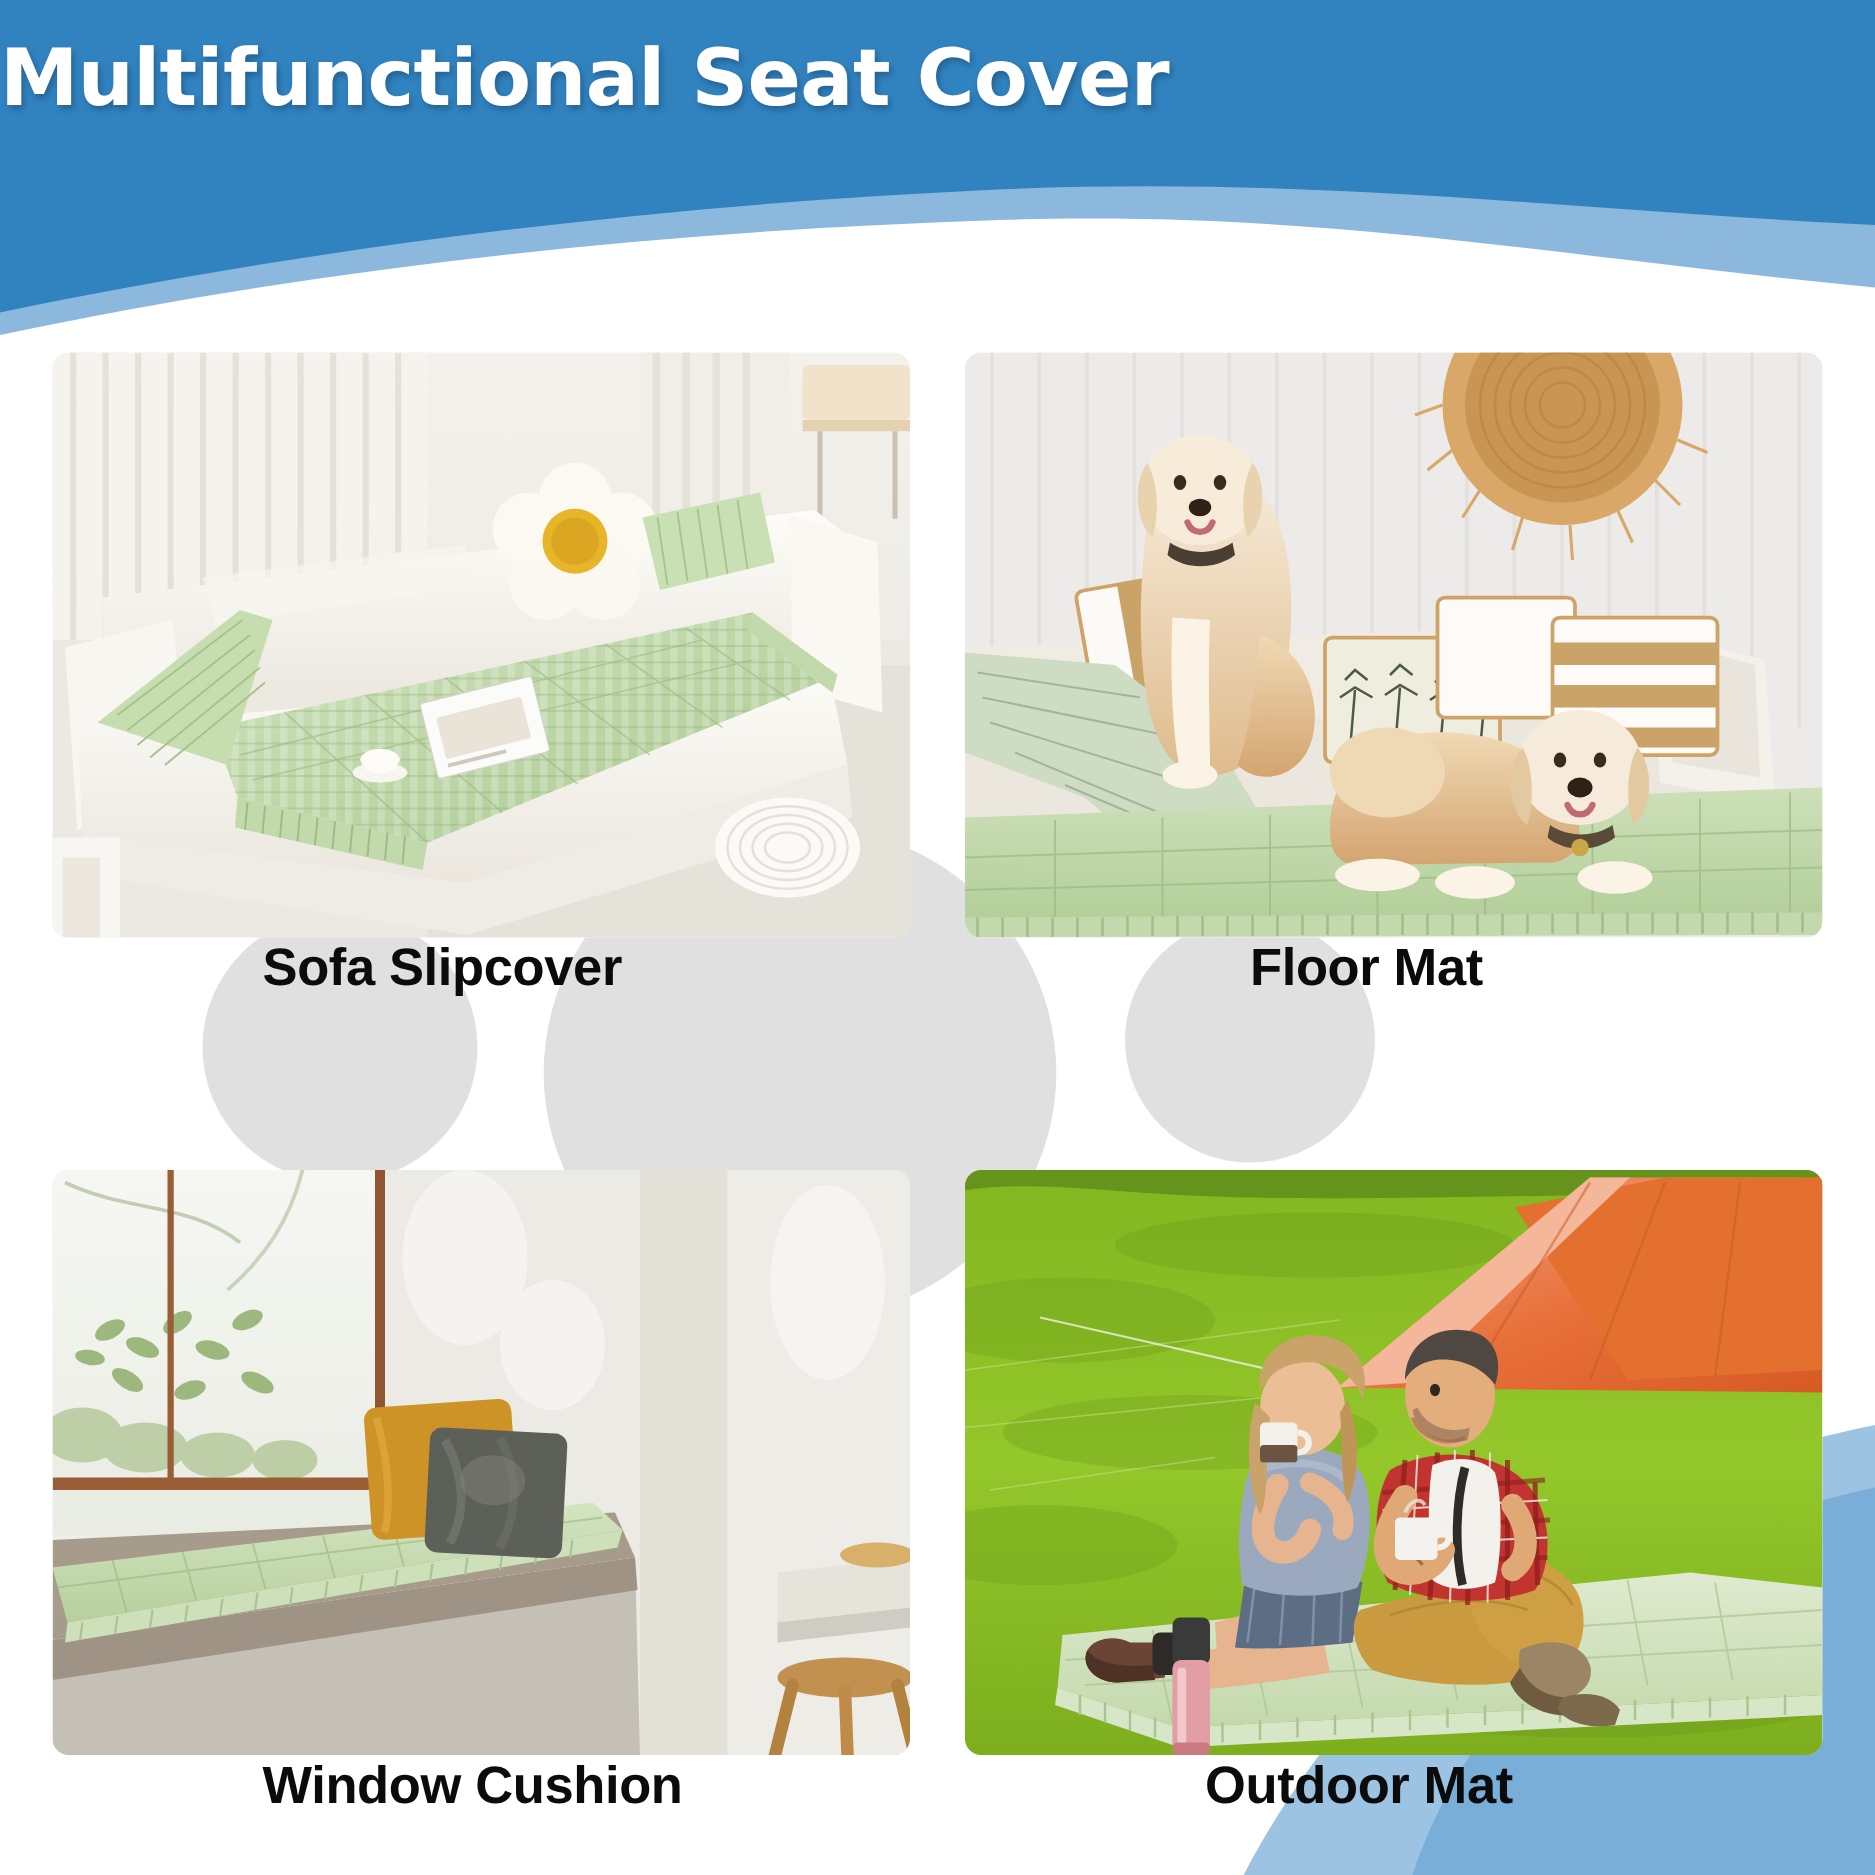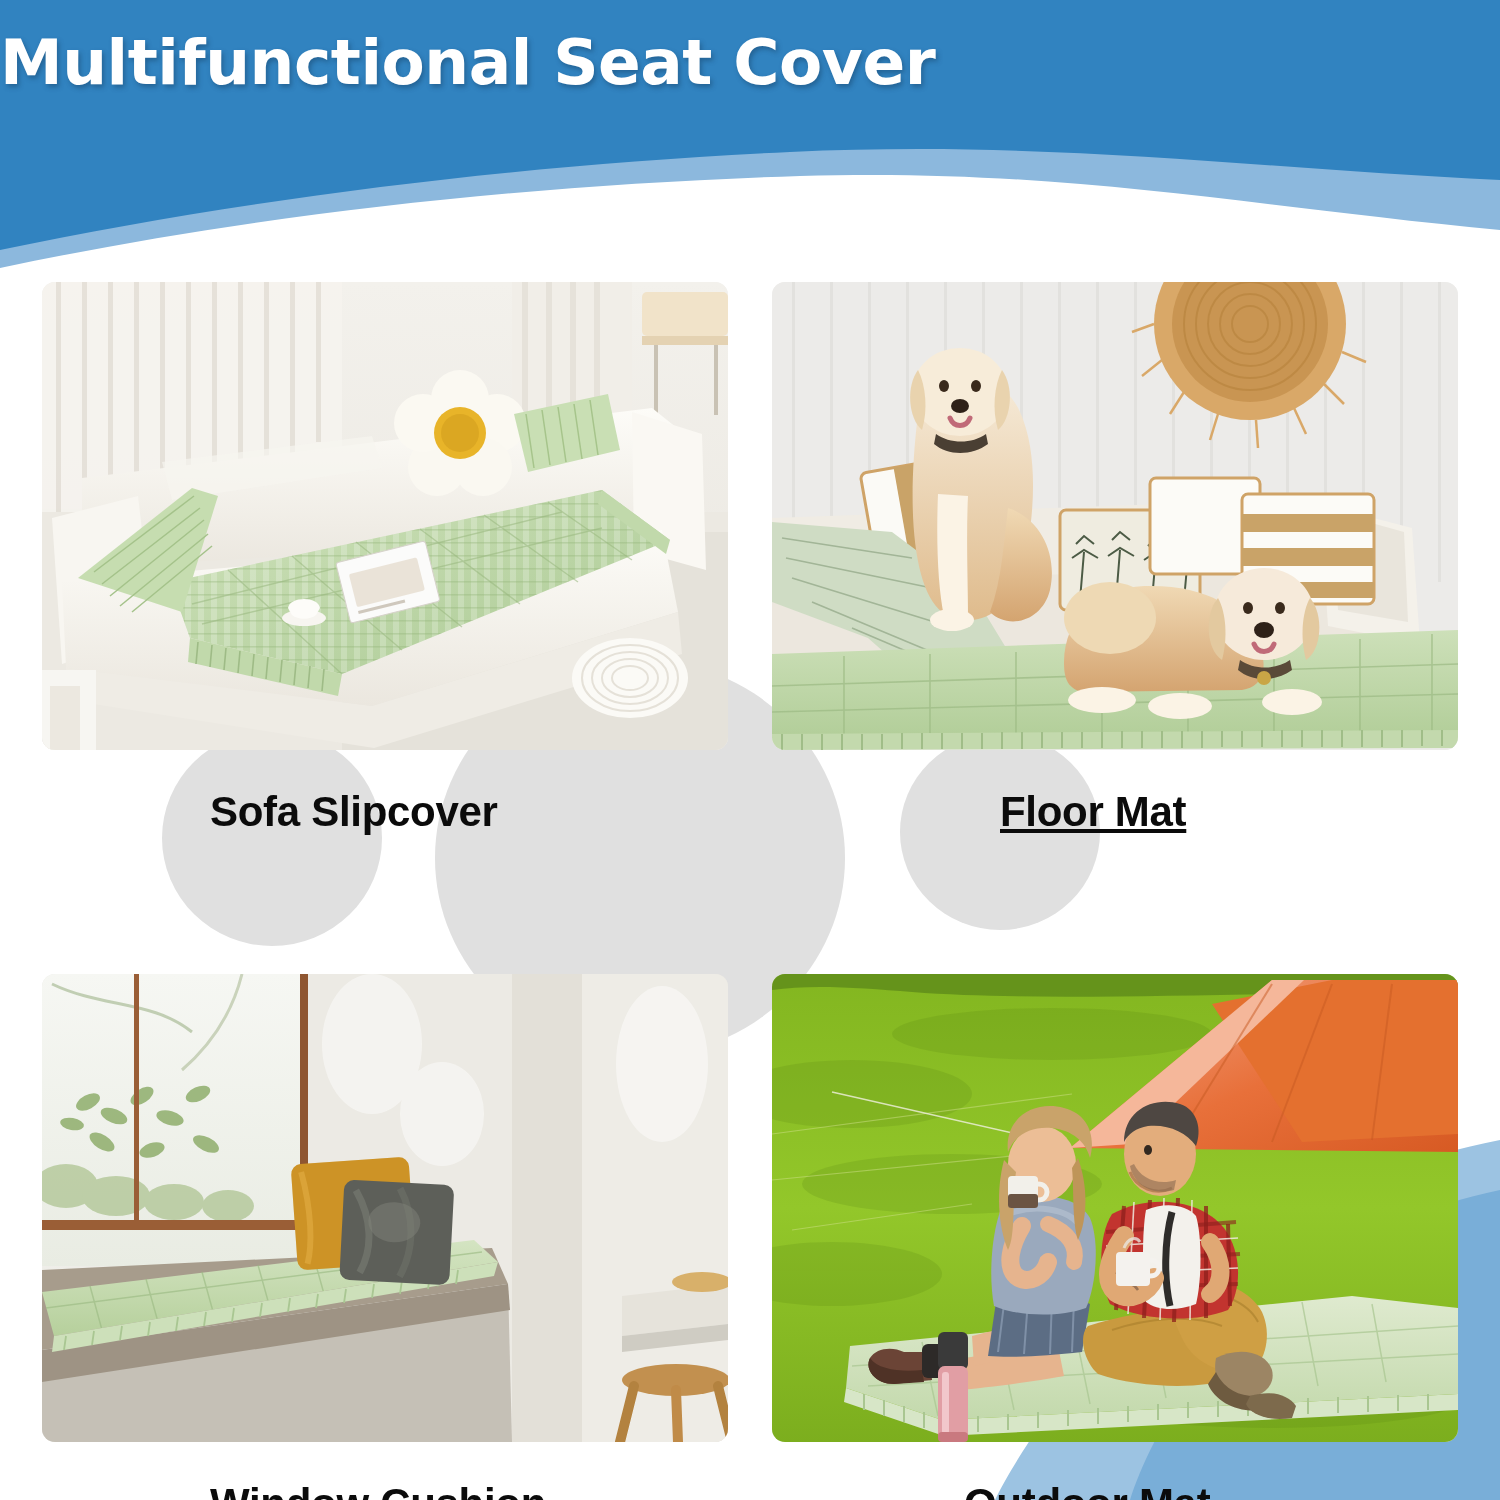--- a/index.html
+++ b/index.html
@@ -47,29 +47,28 @@
   .photo {
     width:686px; height:468px;
     border-radius:13px;
     overflow:hidden;
     position:relative;
     background:#f2f2f0;
   }
   .photo svg { display:block; width:686px; height:468px; }
 
   .caption {
-    margin-top:38px;
     font-size:42px;
     font-weight:bold;
     color:#0b0b0b;
     font-family:"Liberation Sans", sans-serif;
     letter-spacing:-0.3px;
   }
   .cap-left  { padding-left:168px; }
-  .cap-right { padding-left:228px;text-decoration:underline; }
+  .cap-right { padding-left:228px; }
   .cap-bl    { padding-left:168px; }
   .cap-br    { padding-left:192px; }
 </style>
 </head>
 <body>
 
 <svg class="bg-layer" viewBox="0 0 1500 1500" preserveAspectRatio="none">
   <defs>
     <clipPath id="clipPage">
         <rect x="0" y="0" width="1500" height="1500"></rect>

